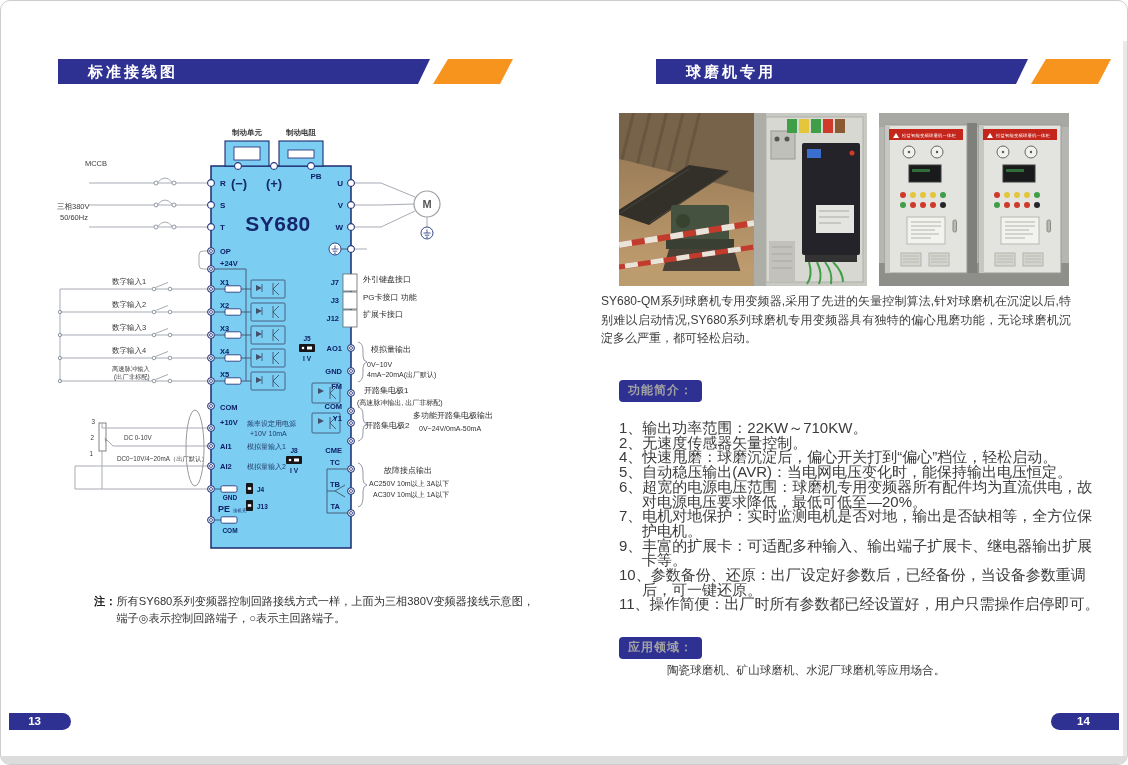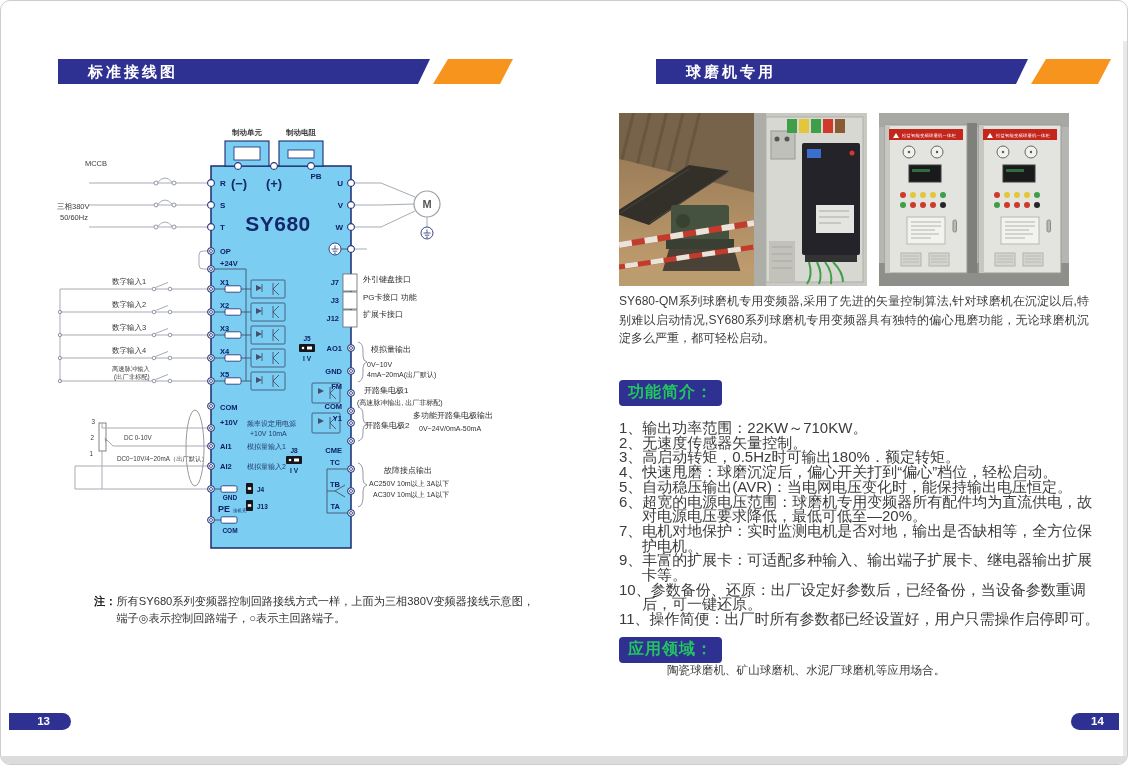--- a/index.html
+++ b/index.html
@@ -17,38 +17,38 @@
   #band-r{left:615px;width:455px;margin-left:40px;}
   .band-blue{flex:1;background:#2e3192;color:#fff;font-size:15px;font-weight:bold;
              letter-spacing:3px;line-height:25px;padding-left:30px;
              clip-path:polygon(0 0,100% 0,calc(100% - 12px) 100%,0 100%);}
   .band-orange{width:80px;background:#f7941e;margin-left:3px;
              clip-path:polygon(15px 0,100% 0,calc(100% - 13px) 100%,0 100%);}
 
   
   .pgbadge{position:absolute;top:712px;height:17px;background:#2e3192;color:#fff;
            font-weight:bold;font-size:11.5px;line-height:17px;box-sizing:border-box;}
-  #pg13{left:8px;width:62px;border-radius:0 9px 9px 0;text-align:right;padding-right:21px;}
-  #pg14{right:8px;width:48px;border-radius:9px 0 0 9px;text-align:left;padding-left:20px;}
+  #pg13{left:8px;width:62px;border-radius:0 9px 9px 0;text-align:right;padding-right:30px;}
+  #pg14{right:8px;width:68px;border-radius:9px 0 0 9px;text-align:left;padding-left:26px;}
 
   
   #note{position:absolute;left:93px;top:592px;width:460px;font-size:11.2px;
         color:#333;line-height:16.5px;display:flex;}
   #note .nlab{white-space:nowrap;font-weight:bold;color:#222;}
   #note .nl div{white-space:nowrap;}
 
   
   #diagram{position:absolute;left:28px;top:120px;}
 
   
   #photo1{position:absolute;left:618px;top:112px;}
   #photo2{position:absolute;left:878px;top:112px;}
-  #intro{position:absolute;left:618px;top:291px;width:470px;font-size:12px;
+  #intro{position:absolute;left:600px;top:291px;width:470px;font-size:12px;
          line-height:18.5px;color:#3c3c3c;text-align:justify;}
-  .badge-title{position:absolute;background:#2e3192;color:#22c55e;font-size:16px;
+  .badge-title{position:absolute;background:#2e3192;color:#a3a3a3;font-size:12px;
          font-weight:bold;padding:2px 9px 3px;border-radius:4px;letter-spacing:1px;}
   #feat-badge{left:618px;top:379px;}
   #apps-badge{left:618px;top:636px;}
   #features{position:absolute;left:618px;top:420px;width:482px;font-size:15px;
          line-height:14.7px;color:#3c3c3c;}
   #features .fi{padding-left:23px;text-indent:-23px;}
   #apps-text{position:absolute;left:618px;top:662px;width:470px;font-size:11.6px;color:#3c3c3c;margin-left:48px;}
 
   
   .d-w{stroke:#a6abb3;stroke-width:1;fill:none}
@@ -463,21 +463,20 @@
     <use href="#cab" x="100" y="12"></use>
   </svg>
 
   <div id="intro">SY680-QM系列球磨机专用变频器,采用了先进的矢量控制算法,针对球磨机在沉淀以后,特别难以启动情况,SY680系列球磨机专用变频器具有独特的偏心甩磨功能，无论球磨机沉淀多么严重，都可轻松启动。</div>
 
   <div class="badge-title" id="feat-badge">功能简介：</div>
 
   <div id="features">
     <div class="fi">1、输出功率范围：22KW～710KW。</div>
     <div class="fi">2、无速度传感器矢量控制。</div>
-    <div class="fi">3、高启动转矩，0.5Hz时可输出180%．额定转矩。</div>
     <div class="fi">4、快速甩磨：球磨沉淀后，偏心开关打到“偏心”档位，轻松启动。</div>
     <div class="fi">5、自动稳压输出(AVR)：当电网电压变化时，能保持输出电压恒定。</div>
     <div class="fi">6、超宽的电源电压范围：球磨机专用变频器所有配件均为直流供电，故对电源电压要求降低，最低可低至—20%。</div>
     <div class="fi">7、电机对地保护：实时监测电机是否对地，输出是否缺相等，全方位保护电机。</div>
     <div class="fi">9、丰富的扩展卡：可适配多种输入、输出端子扩展卡、继电器输出扩展卡等。</div>
     <div class="fi">10、参数备份、还原：出厂设定好参数后，已经备份，当设备参数重调后，可一键还原。</div>
     <div class="fi">11、操作简便：出厂时所有参数都已经设置好，用户只需操作启停即可。</div>
   </div>
 
   <div class="badge-title" id="apps-badge">应用领域：</div>

